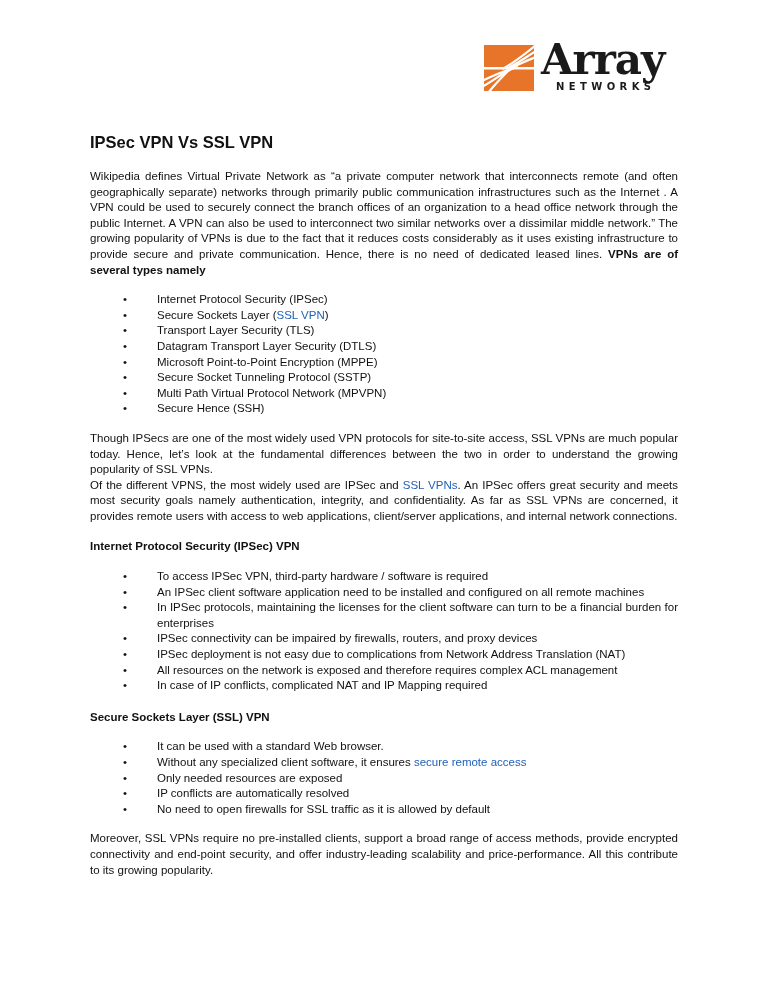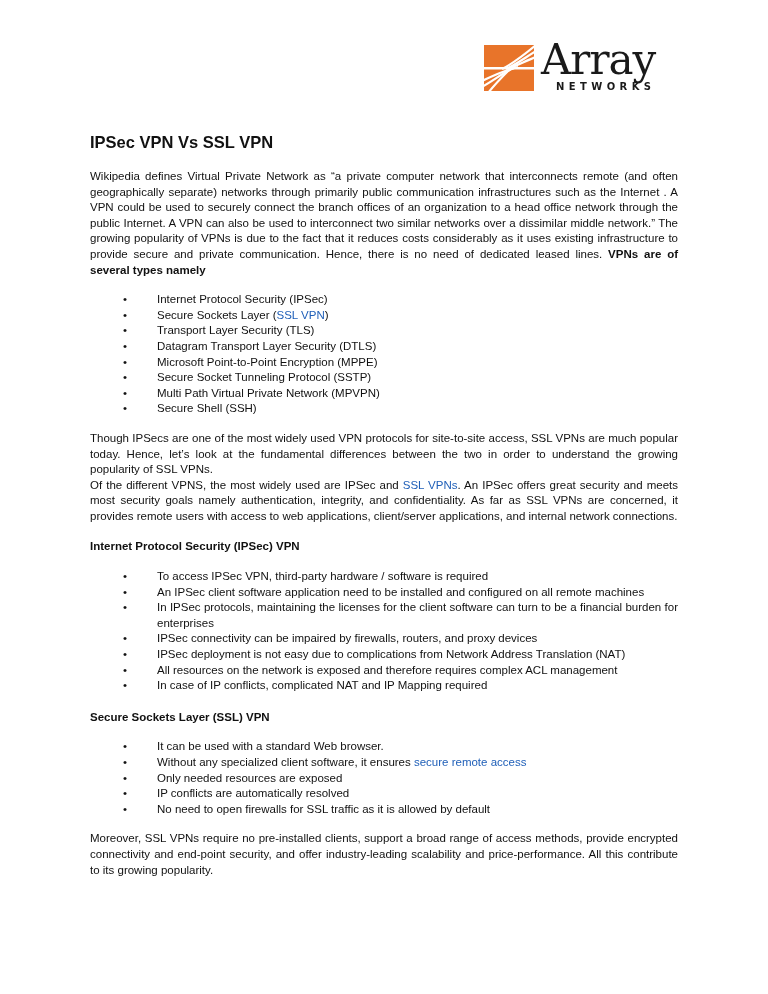--- a/index.html
+++ b/index.html
@@ -2,21 +2,21 @@
 <html><head>
   <meta charset="utf-8">
   <style>
     html, body { margin: 0; padding: 0; background: #ffffff; }
     body { width: 768px; height: 994px; position: relative; overflow: hidden;
            font-family: "Liberation Sans", sans-serif; color: #111; }
     .page { position: absolute; left: 0; top: 0; width: 768px; height: 994px; }
     .logo { position: absolute; left: 484px; top: 43px; width: 190px; height: 55px; }
     .logo-mark { position: absolute; left: 0; top: 0; width: 50px; height: 50px; }
     .logo-word { position: absolute; left: 57px; top: -8px; font-family: "DejaVu Serif", serif;
-                 font-weight: normal; font-size: 42px; color: #1a1a1a; letter-spacing: -1px; line-height: 50px; }
+                 font-weight: bold; font-size: 42px; color: #1a1a1a; letter-spacing: -1px; line-height: 50px; }
     .logo-sub { position: absolute; left: 72px; top: 38px; font-family: "DejaVu Sans", sans-serif;
                 font-weight: bold; font-size: 10px; letter-spacing: 4.4px; color: #1a1a1a; }
     .content { position: absolute; left: 90px; top: 116px; width: 588px; font-size: 11.5px; line-height: 15.6px; }
     h1 { font-size: 16.5px; font-weight: bold; margin: 16px 0 17px 0; line-height: 20px; }
     p { margin: 0; text-align: justify; }
     .bold { font-weight: bold; }
     a, .link { color: #1f5fb8; }
     ul { list-style: none; margin: 0; padding: 0; }
     ul.bullets { margin: 14px 0 14px 0; }
     ul.bullets li { position: relative; padding-left: 67px; text-align: left; }
@@ -51,22 +51,22 @@
       <span>Wikipedia defines Virtual Private Network as “a private computer network that interconnects remote (and often geographically separate) networks through primarily public communication infrastructures such as the Internet . A VPN could be used to securely connect the branch offices of an organization to a head office network through the public Internet. A VPN can also be used to interconnect two similar networks over a dissimilar middle network.” The growing popularity of VPNs is due to the fact that it reduces costs considerably as it uses existing infrastructure to provide secure and private communication. Hence, there is no need of dedicated leased lines. </span><span class="bold">VPNs are of several types namely</span>
     </p>
 
     <ul class="bullets">
       <li><span class="dot">•</span><span>Internet Protocol Security (IPSec)</span></li>
       <li><span class="dot">•</span><span>Secure Sockets Layer (</span><a class="link">SSL VPN</a><span>)</span></li>
       <li><span class="dot">•</span><span>Transport Layer Security (TLS)</span></li>
       <li><span class="dot">•</span><span>Datagram Transport Layer Security (DTLS)</span></li>
       <li><span class="dot">•</span><span>Microsoft Point-to-Point Encryption (MPPE)</span></li>
       <li><span class="dot">•</span><span>Secure Socket Tunneling Protocol (SSTP)</span></li>
-      <li><span class="dot">•</span><span>Multi Path Virtual Private Network (MPVPN)</span></li>
-      <li><span class="dot">•</span><span>Secure Shell (SSH)</span></li>
+      <li><span class="dot">•</span><span>Multi Path Virtual Protocol Network (MPVPN)</span></li>
+      <li><span class="dot">•</span><span>Secure Hence (SSH)</span></li>
     </ul>
 
     <p>Though IPSecs are one of the most widely used VPN protocols for site-to-site access, SSL VPNs are much popular today. Hence, let’s look at the fundamental differences between the two in order to understand the growing popularity of SSL VPNs.</p>
     <p>
       <span>Of the different VPNS, the most widely used are IPSec and </span><a class="link">SSL VPNs</a><span>. An IPSec offers great security and meets most security goals namely authentication, integrity, and confidentiality. As far as SSL VPNs are concerned, it provides remote users with access to web applications, client/server applications, and internal network connections.</span>
     </p>
 
     <div class="gap"></div>
     <h2>Internet Protocol Security (IPSec) VPN</h2>
 

